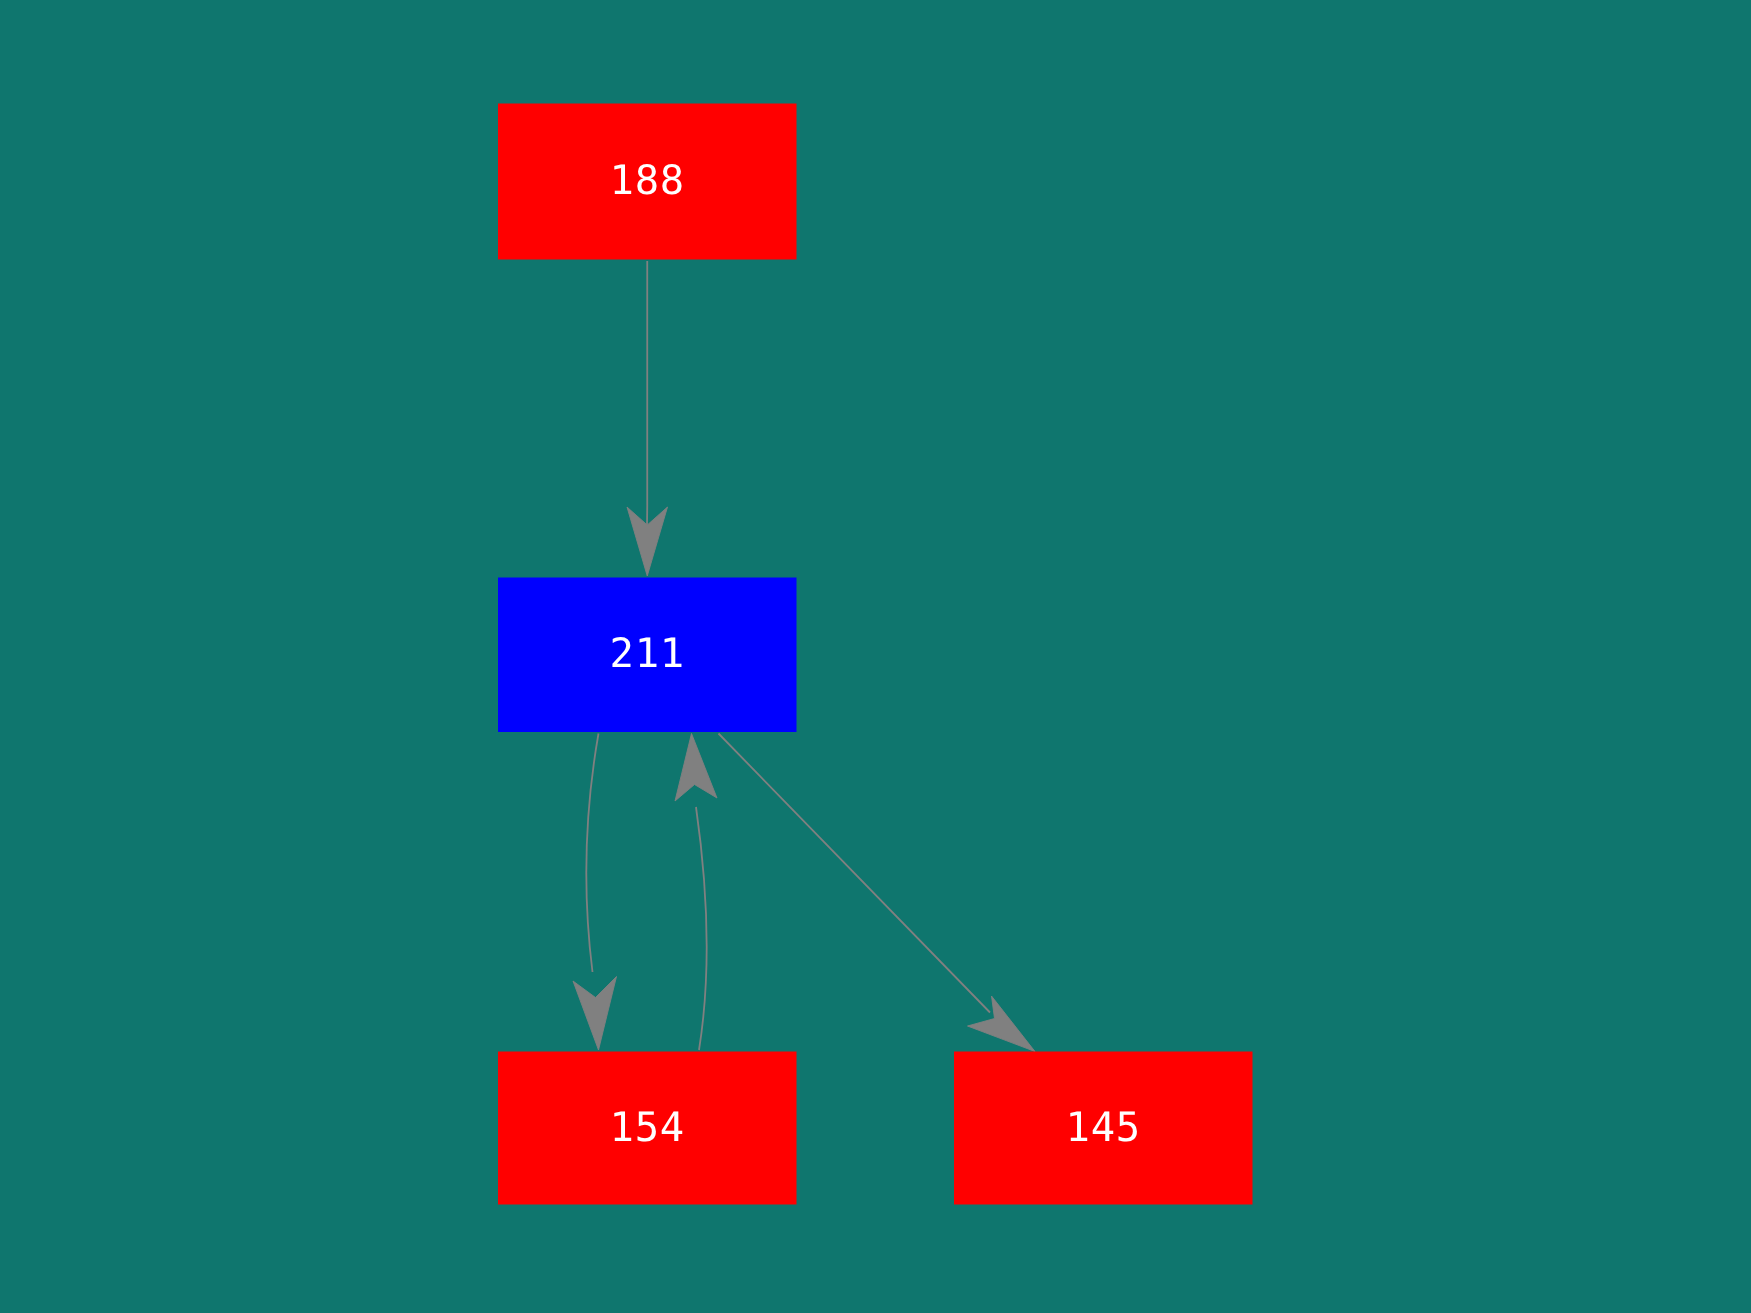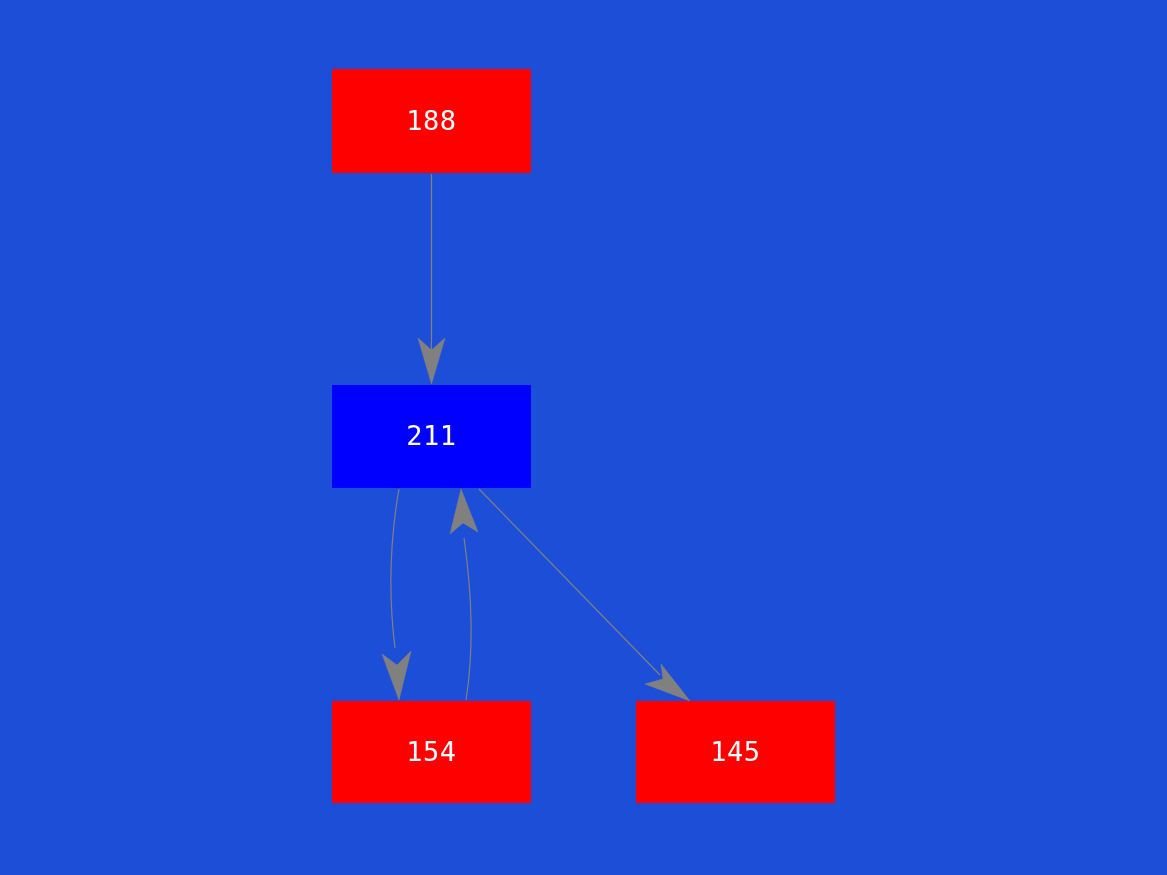--- a/index.html
+++ b/index.html
@@ -45,21 +45,21 @@
   .arrow-head {
     fill: #808080;
     stroke: #808080;
     stroke-width: 0.6px;
     stroke-linejoin: miter;
   }
 </style>
 </head>
 <body>
 
-<div id="canvas" style="background: #1d4ed8;">
+<div id="canvas" style="background: #0f766e;">
   <svg id="graph-svg" viewBox="0 0 1167 875" xmlns="http://www.w3.org/2000/svg">
 
     <g>
 
       <g>
         <path class="edge-path" d="M 431.5,174 L 431.5,337 L 431,378" stroke="#808080"></path>
         <polygon class="arrow-head" points="431.5,384 418,338 431.5,350 445,338" fill="#808080" stroke="#808080"></polygon>
       </g>
 
       <g>

